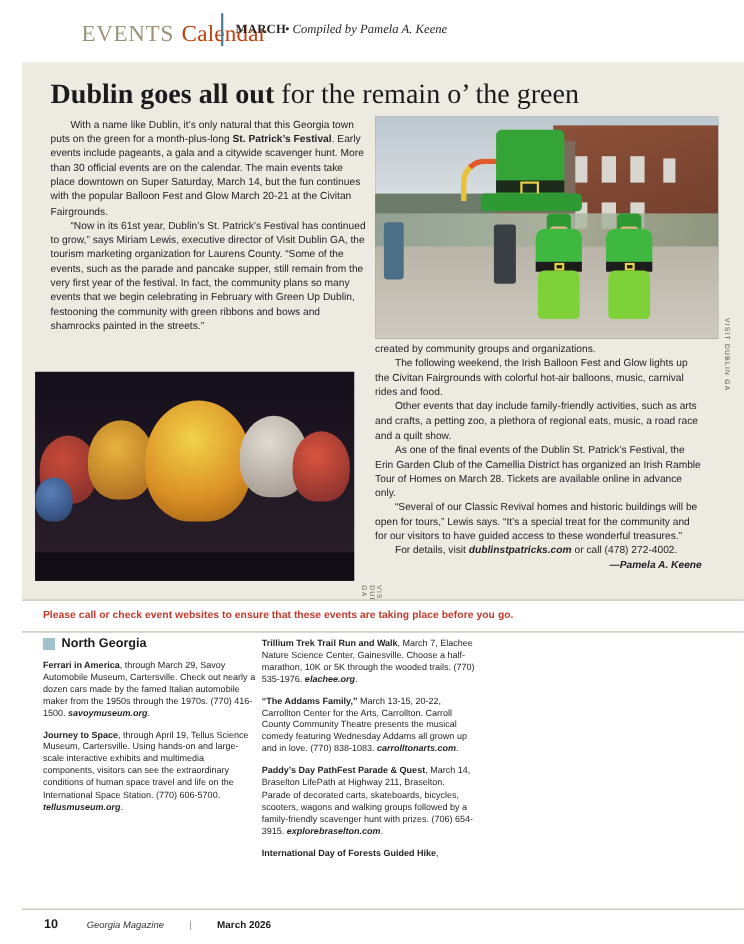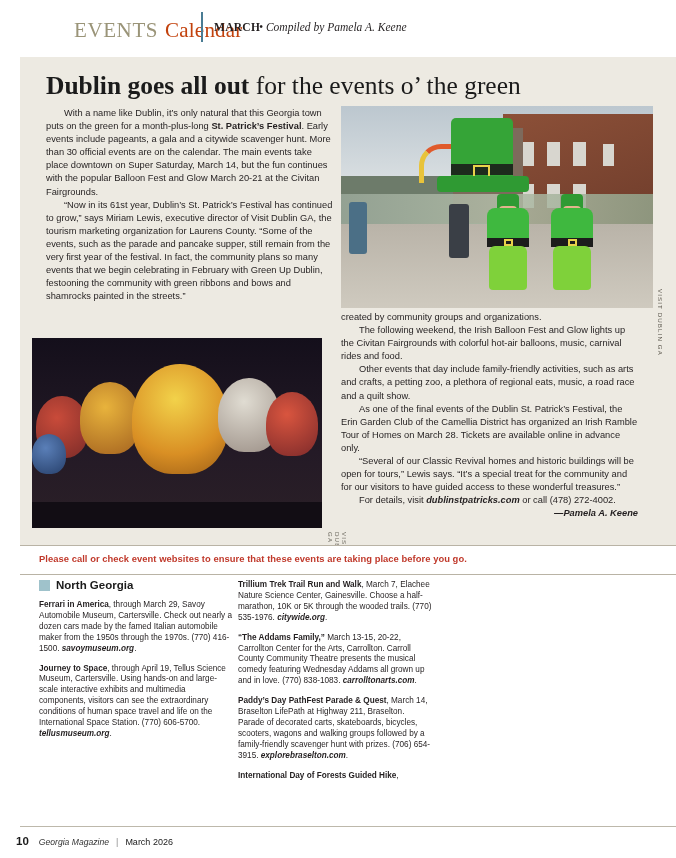--- a/index.html
+++ b/index.html
@@ -222,44 +222,44 @@
   .entry b { font-weight: bold; }
   .entry i { font-style: italic; font-weight: bold; }
 
   
   .footer {
     position: absolute; left: 0; top: 826px; width: 676px; height: 32px;
     background: #ffffff;
   }
   .footer-rule { position:absolute; left:20px; top:0px; width:656px; height:1px;
                  background:#bdb8ab; }
-  .footer-inner { position:absolute; left:16px; top:9px; display:flex; align-items:baseline; }
+  .footer-inner { position:absolute; left:40px; top:9px; display:flex; align-items:baseline;gap:16px; }
   .page-num { font-size:11.5px; font-weight:bold; color:#1b1b1b; }
   .mag-name { font-size:8.6px; font-style:italic; margin-left:10px; color:#333; }
   .foot-div { margin-left:7px; margin-right:7px; color:#8d8d8d; font-size:9px; }
-  .foot-date { font-size:9px; font-weight:normal; color:#1b1b1b; }
+  .foot-date { font-size:9px; font-weight:bold; color:#1b1b1b; }
 </style>
 </head>
 <body>
 
 <div class="masthead">
   <div class="masthead-inner">
     <span class="events-word">EVENTS</span>
     <span class="calendar-word">Calendar</span>
   </div>
   <div class="masthead-rule"></div>
   <div class="month-label">MARCH</div>
   <div class="byline">• Compiled by Pamela A. Keene</div>
 </div>
 
 <div class="feature">
   <div class="feature-white"></div>
 
   <div class="headline">
-    <b>Dublin goes all out</b><span class="light"> for the events o’ the green</span>
+    <b>Dublin goes all out</b><span class="light"> for the remain o’ the green</span>
   </div>
 
   <div class="photo-parade">
     <div class="pp-sky"></div>
     <div class="pp-bldg">
       <div class="pp-win" style="left:18px;top:28px;width:13px;height:24px;"></div>
       <div class="pp-win" style="left:44px;top:28px;width:13px;height:24px;"></div>
       <div class="pp-win" style="left:70px;top:28px;width:13px;height:24px;"></div>
       <div class="pp-win" style="left:100px;top:30px;width:11px;height:22px;"></div>
       <div class="pp-win" style="left:18px;top:70px;width:13px;height:24px;"></div>
@@ -330,21 +330,21 @@
   <div class="lcol lcol1">
     <div class="region-head">
       <div class="region-swatch"></div>
       <div class="region-name">North Georgia</div>
     </div>
     <div class="entry"><b>Ferrari in America</b>, through March 29, Savoy Automobile Museum, Cartersville. Check out nearly a dozen cars made by the famed Italian automobile maker from the 1950s through the 1970s. (770) 416-1500. <i>savoymuseum.org</i>.</div>
     <div class="entry"><b>Journey to Space</b>, through April 19, Tellus Science Museum, Cartersville. Using hands-on and large-scale interactive exhibits and multimedia components, visitors can see the extraordinary conditions of human space travel and life on the International Space Station. (770) 606-5700. <i>tellusmuseum.org</i>.</div>
   </div>
 
   <div class="lcol lcol2">
-    <div class="entry"><b>Trillium Trek Trail Run and Walk</b>, March 7, Elachee Nature Science Center, Gainesville. Choose a half-marathon, 10K or 5K through the wooded trails. (770) 535-1976. <i>citywide.org</i>.</div>
+    <div class="entry"><b>Trillium Trek Trail Run and Walk</b>, March 7, Elachee Nature Science Center, Gainesville. Choose a half-marathon, 10K or 5K through the wooded trails. (770) 535-1976. <i>elachee.org</i>.</div>
     <div class="entry"><b>“The Addams Family,”</b> March 13-15, 20-22, Carrollton Center for the Arts, Carrollton. Carroll County Community Theatre presents the musical comedy featuring Wednesday Addams all grown up and in love. (770) 838-1083. <i>carrolltonarts.com</i>.</div>
     <div class="entry"><b>Paddy’s Day PathFest Parade &amp; Quest</b>, March 14, Braselton LifePath at Highway 211, Braselton. Parade of decorated carts, skateboards, bicycles, scooters, wagons and walking groups followed by a family-friendly scavenger hunt with prizes. (706) 654-3915. <i>explorebraselton.com</i>.</div>
     <div class="entry"><b>International Day of Forests Guided Hike</b>,</div>
   </div>
 
   <div class="lcol lcol3">
     
     
     
     

